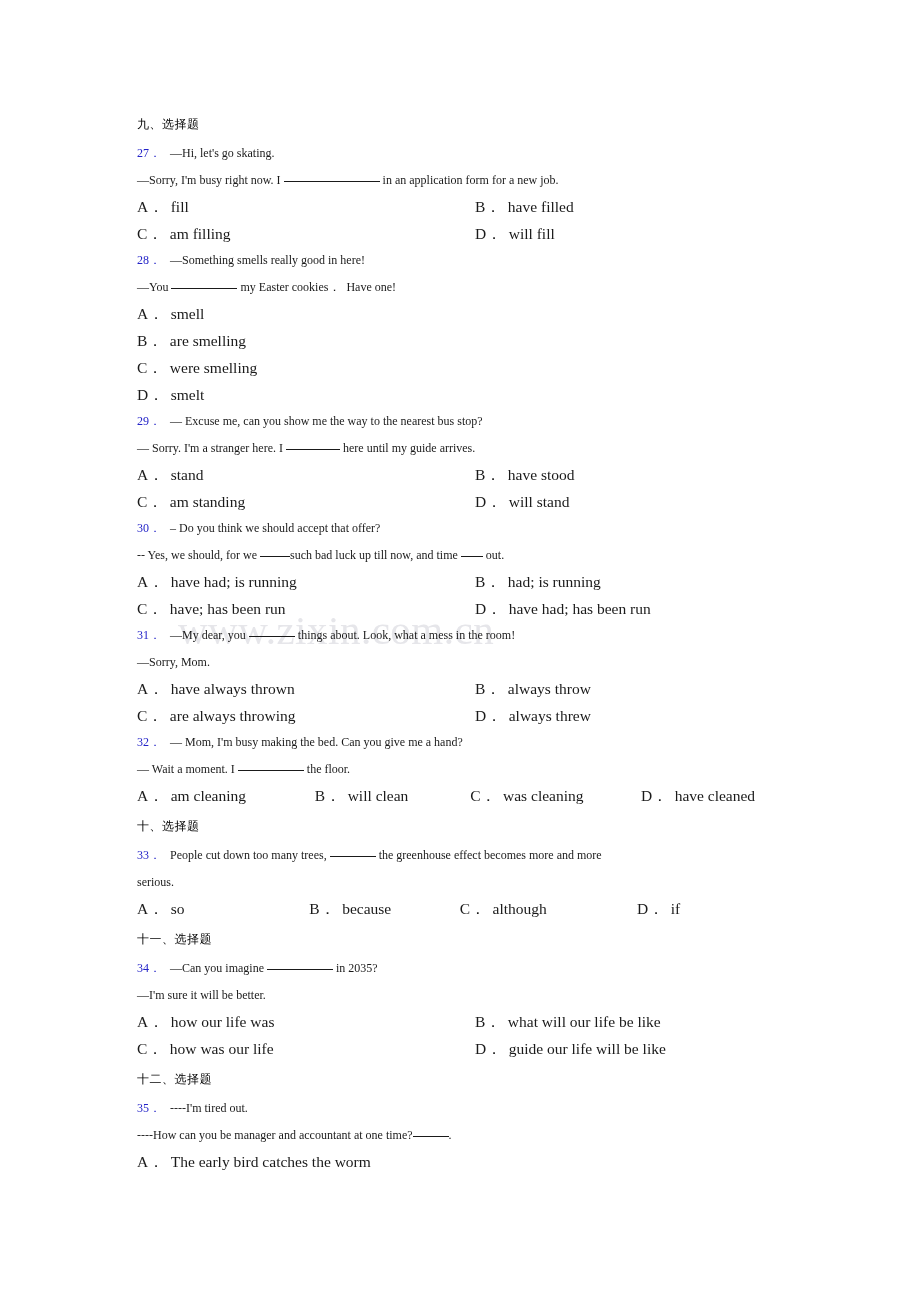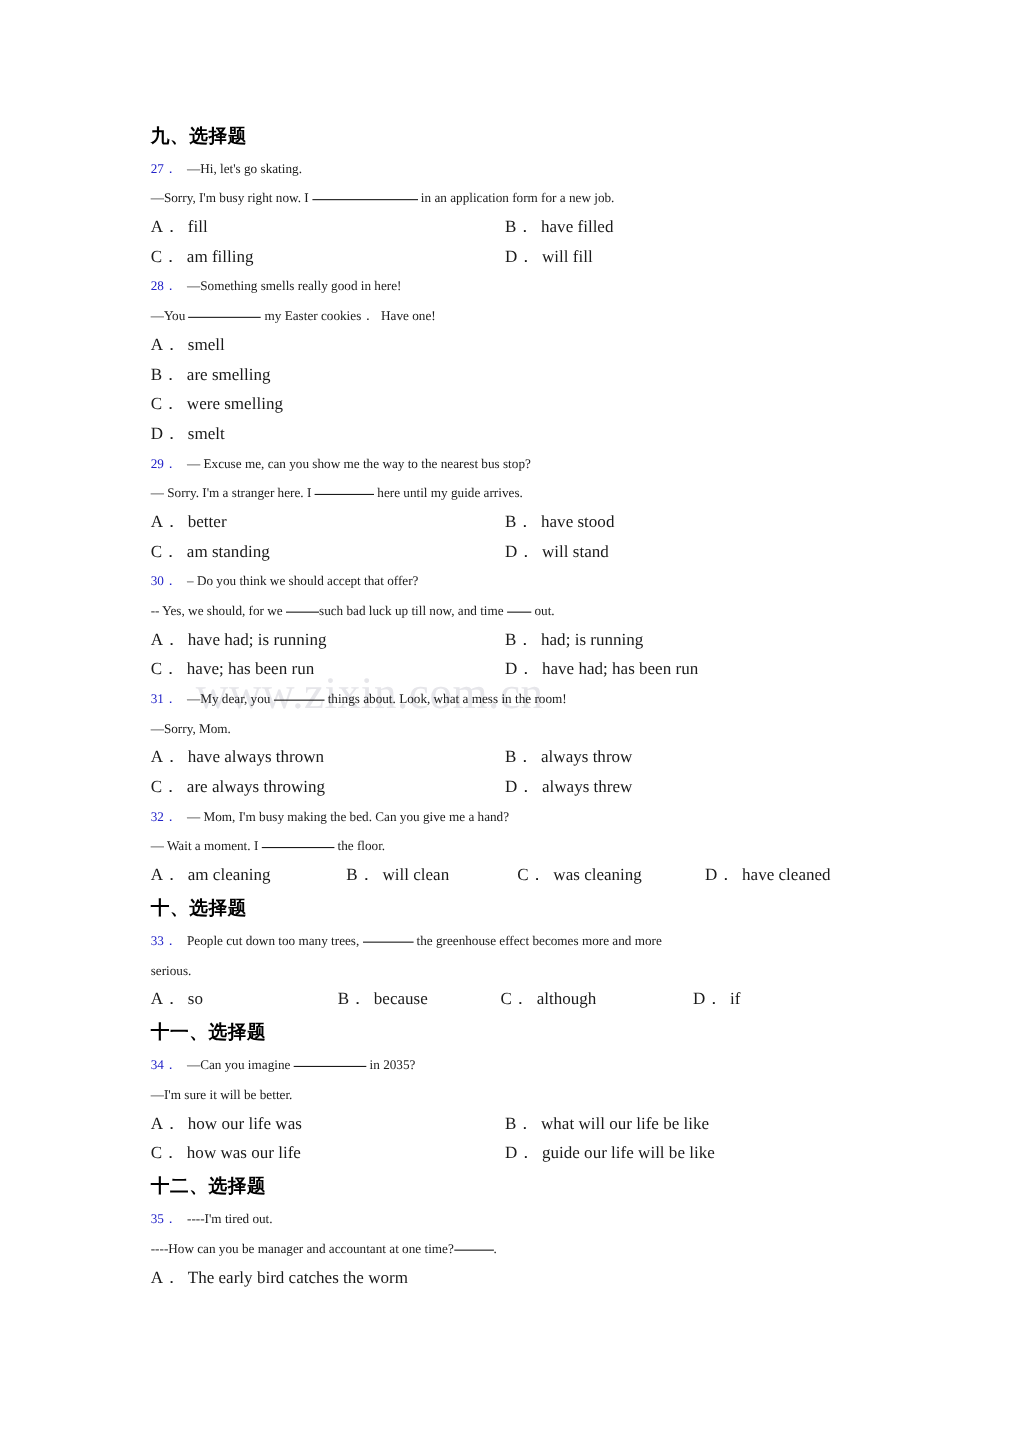--- a/index.html
+++ b/index.html
@@ -45,22 +45,22 @@
     line-height: 46px;
     white-space: nowrap;
     pointer-events: none;
     z-index: 0;
     font-weight: 400;
   }
 
   
   .section-heading {
     font-family: "DejaVu Sans", "Liberation Sans", sans-serif;
-    font-weight: bold;
-    font-size: 17px;
+    font-weight: normal;
+    font-size: 12px;
     line-height: 26px;
     color: #000000;
     margin: 4px 0 3px 0;
     letter-spacing: 0.5px;
     position: relative;
     z-index: 2;
   }
 
   .qline {
     font-size: 12px;
@@ -94,20 +94,21 @@
   .b-mini { width: 36px; }
 
   
   .opts {
     position: relative;
     z-index: 2;
     font-size: 15.5px;
     line-height: 27px;
     color: #1a1a1a;
     display: flex;
+    justify-content: space-between;
   }
   .opt {
     white-space: nowrap;
   }
   .opt .lab { letter-spacing: 0px; }
   .opt .lab::after { content: ""; }
   .opt .txt { margin-left: 7px; }
 
   
   .cols2 .opt:nth-child(1) { width: 322px; }
@@ -163,21 +164,21 @@
     <div class="opts cols1">
       <div class="opt"><span class="lab">C．</span><span class="txt">were smelling</span></div>
     </div>
     <div class="opts cols1">
       <div class="opt"><span class="lab">D．</span><span class="txt">smelt</span></div>
     </div>
 
     <div class="qline stem"><span class="qnum">29．</span><span class="qnum-pad"></span><span>— Excuse me, can you show me the way to the nearest bus stop?</span></div>
     <div class="qline stem"><span>— Sorry. I'm a stranger here. I</span> <span class="blank b-md"></span> <span>here until my guide arrives.</span></div>
     <div class="opts cols2">
-      <div class="opt"><span class="lab">A．</span><span class="txt">better</span></div>
+      <div class="opt"><span class="lab">A．</span><span class="txt">stand</span></div>
       <div class="opt"><span class="lab">B．</span><span class="txt">have stood</span></div>
     </div>
     <div class="opts cols2">
       <div class="opt"><span class="lab">C．</span><span class="txt">am standing</span></div>
       <div class="opt"><span class="lab">D．</span><span class="txt">will stand</span></div>
     </div>
 
     <div class="qline stem"><span class="qnum">30．</span><span class="qnum-pad"></span><span>– Do you think we should accept that offer?</span></div>
     <div class="qline stem"><span>-- Yes, we should, for we</span> <span class="blank b-xs"></span><span>such bad luck up till now, and time</span> <span class="blank b-tiny"></span> <span>out.</span></div>
     <div class="opts cols2">

